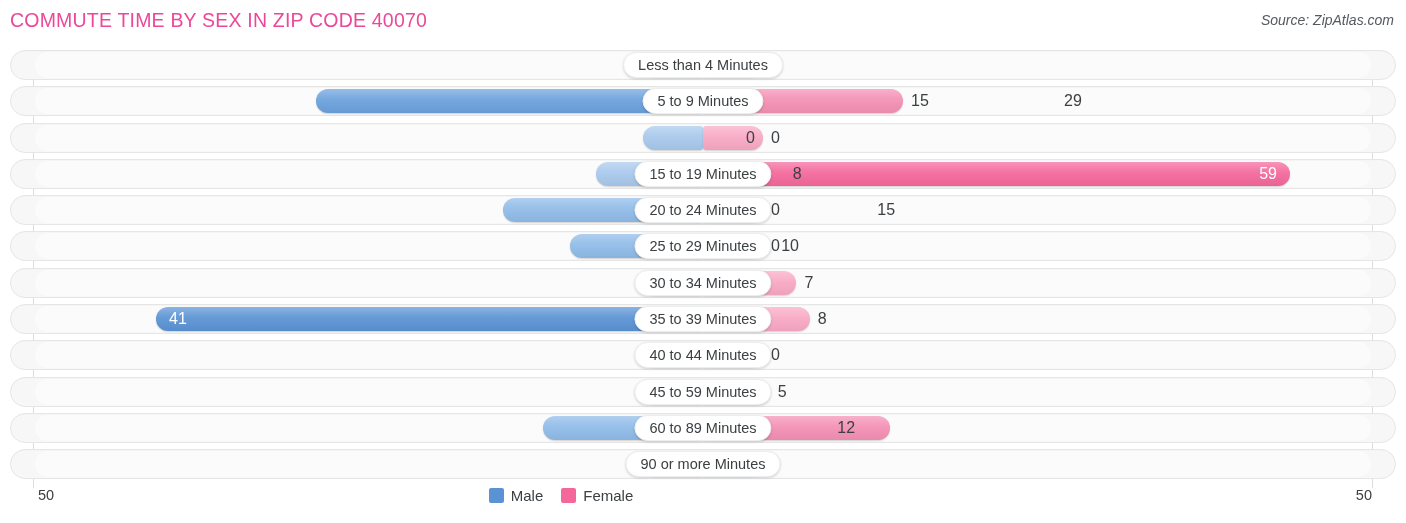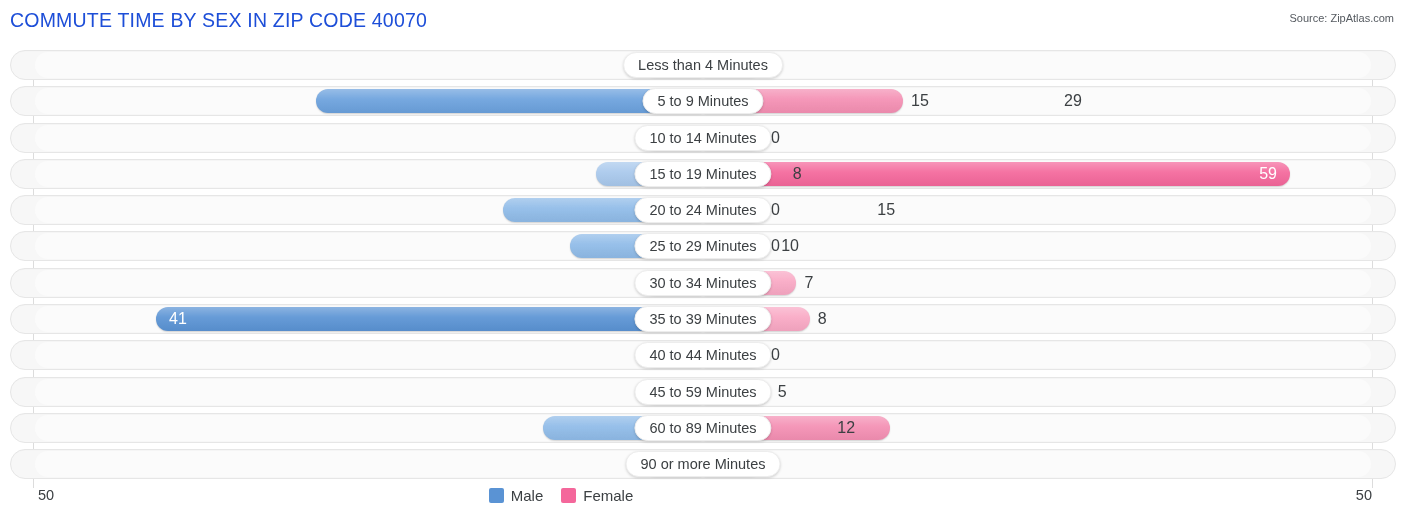--- a/index.html
+++ b/index.html
@@ -12,26 +12,26 @@
     overflow:hidden;
     position:relative;
   }
 
   
   .header {
     position:absolute; left:0; top:0; width:1406px; height:44px;
   }
   .chart-title {
     position:absolute; left:10px; top:9px;
-    font-size:19.5px; font-weight:400; color:#1d4ed8;
+    font-size:19.5px; font-weight:400; color:#ec4899;
     letter-spacing:0.2px; white-space:nowrap;
   }
   .source {
     position:absolute; right:12px; top:12px;
-    font-size:11px; color:#555a60;
+    font-size:14px; font-style:italic; color:#555a60;
     white-space:nowrap;
     text-align:right;
   }
 
   
   .plot {
     position:absolute; left:0; top:44px;
     width:1406px; height:437px;
   }
   .axis-line {
@@ -172,21 +172,20 @@
       <div class="row">
         <div class="track">
           <div class="track-inner"></div>
         </div>
         <div class="bars">
           <div class="bar bar-male" style="width: 60px; --c: #a8c8ec;"></div>
           <div class="bar bar-female" style="width: 60px; --c: #f9a8c4;"></div>
           <div class="val val-male" style="right: 651px;">0</div>
           <div class="val val-female" style="left: 771px;">0</div>
         </div>
-        <div class="cat-pill">10 to 14 Minutes</div>
       </div>
       <div class="row">
         <div class="track">
           <div class="track-inner"></div>
         </div>
         <div class="bars">
           <div class="bar bar-male" style="width: 106.72px; --c: #a8c8ec;"></div>
           <div class="bar bar-female" style="width: 586.96px; --c: #f4679b;"></div>
           <div class="val val-male" style="right: 604.28px;">8</div>
           <div class="val val-female inside" style="right: 129.04px; text-align: right;">59</div>

